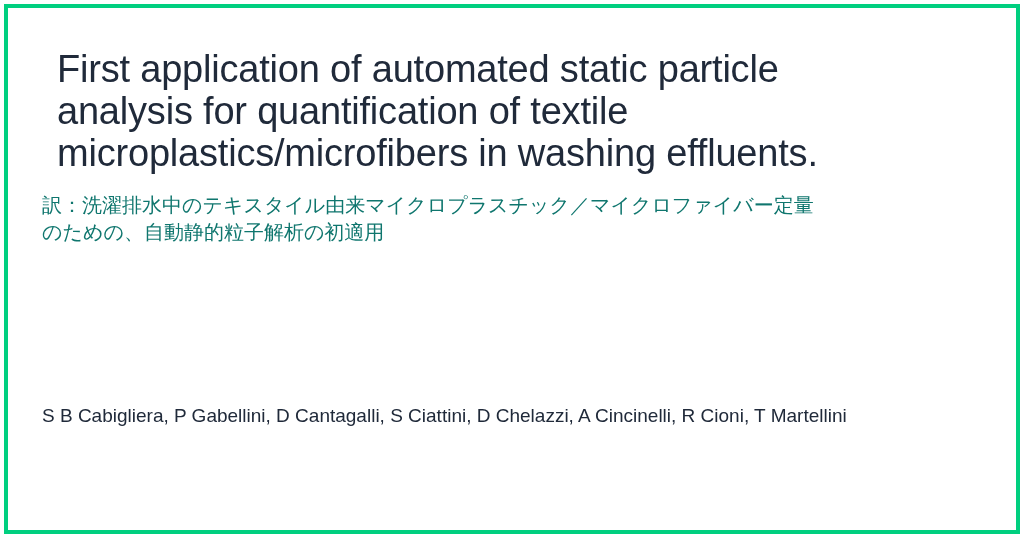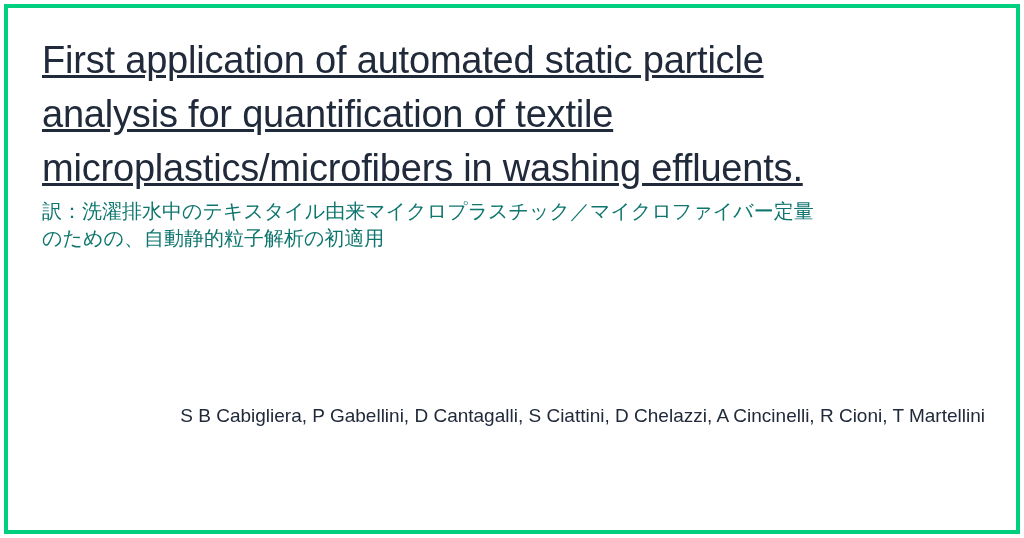--- a/index.html
+++ b/index.html
@@ -41,48 +41,46 @@
   }
 
   .title-block {
     position: absolute;
     left: 42px;
     top: 33px;
     width: 940px;
   }
 
   .paper-title {
-    margin: 0;
+    margin: 15px;
     font-family: "Liberation Sans", sans-serif;
     font-size: 38px;
     font-weight: 400;
-    line-height: 54px;
+    line-height: 42px;
     color: #202a3a;
     letter-spacing: -0.2px;
     white-space: pre-line;
-    text-decoration: underline;
   }
 
   .paper-title-ja {
     margin: 0;
     padding-top: 3px;
     font-family: "DejaVu Sans", "Liberation Sans", sans-serif;
     font-size: 20px;
     font-weight: 400;
     line-height: 27px;
     color: #0f766e;
     white-space: pre-line;
   }
 
   .authors-block {
     position: absolute;
     left: 42px;
     top: 404px;
     width: 943px;
-    text-align: right;
   }
 
   .authors {
     margin: 0;
     font-family: "Liberation Sans", sans-serif;
     font-size: 19px;
     font-weight: 400;
     line-height: 23px;
     color: #202a3a;
   }

